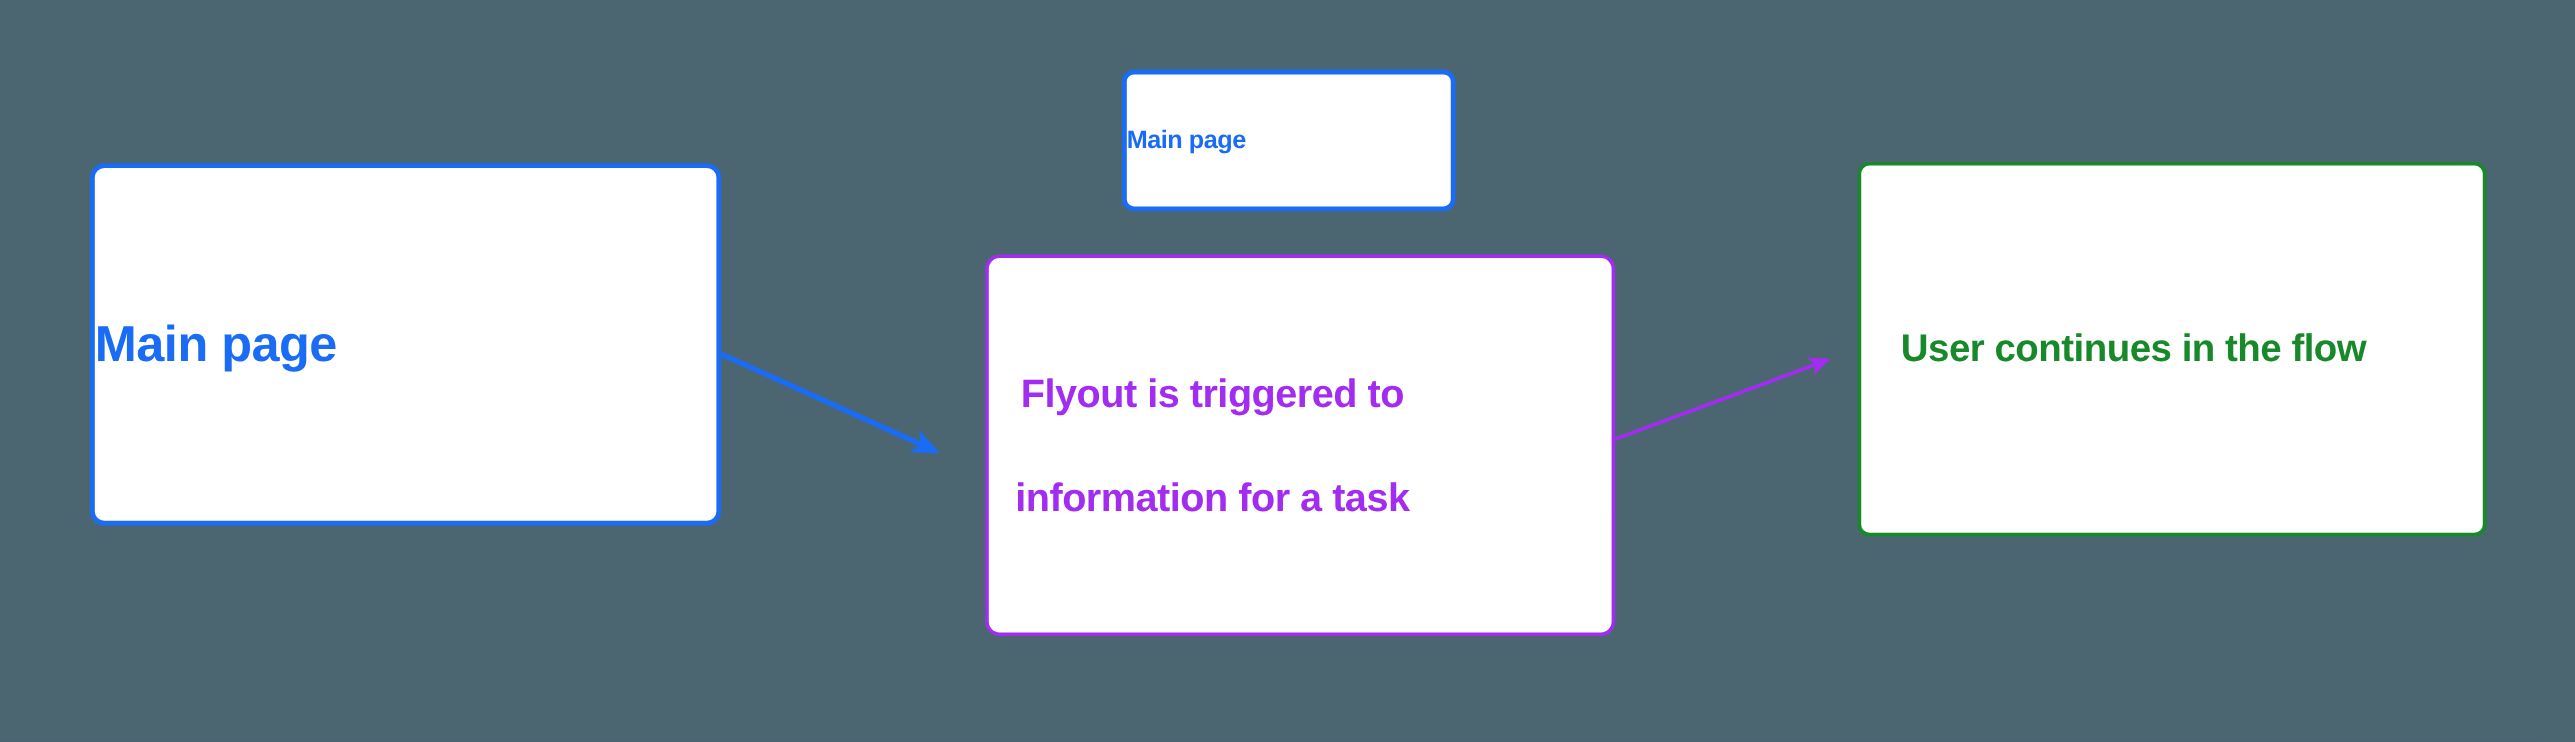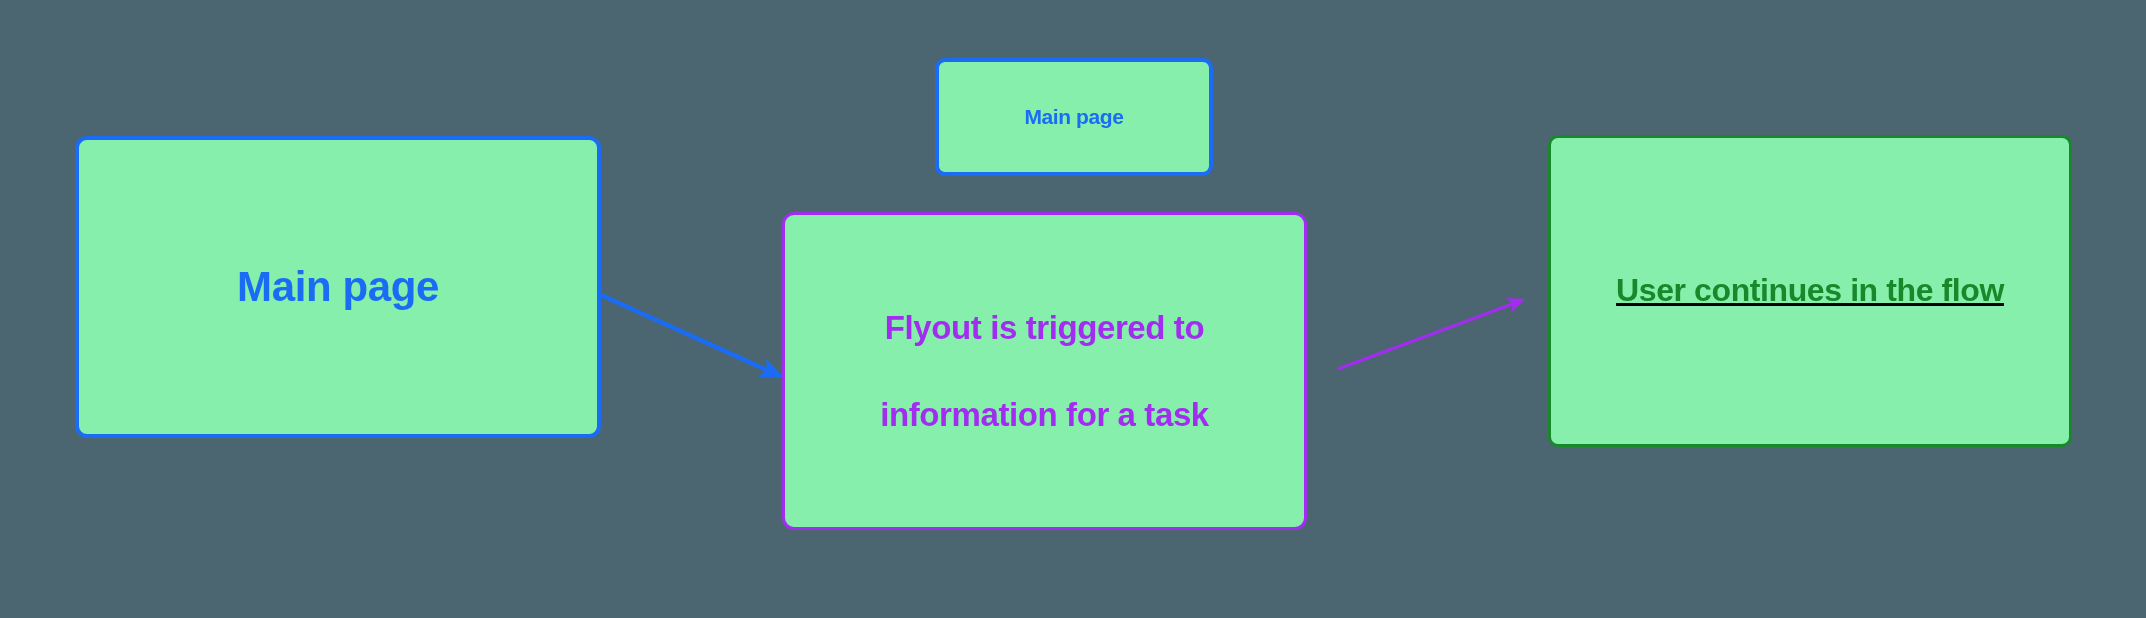--- a/index.html
+++ b/index.html
@@ -10,26 +10,25 @@
   #canvas {
     position: relative;
     width: 2146px;
     height: 618px;
     background: #4b6671;
     overflow: hidden;
     font-family: "Liberation Sans", sans-serif;
   }
   .node {
     position: absolute;
-    background: #86efac;
+    background: #ffffff;
     border-style: solid;
     box-sizing: border-box;
     display: flex;
     align-items: center;
-    justify-content: center;
     text-align: center;
   }
   .node-label {
     font-weight: bold;
     letter-spacing: -0.4px;
     line-height: 1.18;
   }
 
   
   #node-main-page-large {
@@ -56,21 +55,21 @@
     border-color: #1a6cf5;
     border-radius: 10px;
   }
   #node-main-page-small .node-label {
     color: #1a6cf5;
     font-size: 21px;
   }
 
   
   #node-flyout {
-    left: 782px;
+    left: 821px;
     top: 212px;
     width: 525px;
     height: 318px;
     border-width: 3px;
     border-color: #a22cf0;
     border-radius: 12px;
     padding: 0 22px;
   }
   #node-flyout .node-label {
     color: #a22cf0;
@@ -80,22 +79,21 @@
 
   
   #node-user-continues {
     left: 1548px;
     top: 135px;
     width: 524px;
     height: 312px;
     border-width: 3px;
     border-color: #17892a;
     border-radius: 10px;
-    padding: 0 20px;
-    text-decoration: underline;
+    padding: 0 33px;
   }
   #node-user-continues .node-label {
     color: #17892a;
     font-size: 32px;
   }
 
   
   #connectors {
     position: absolute;
     left: 0;

